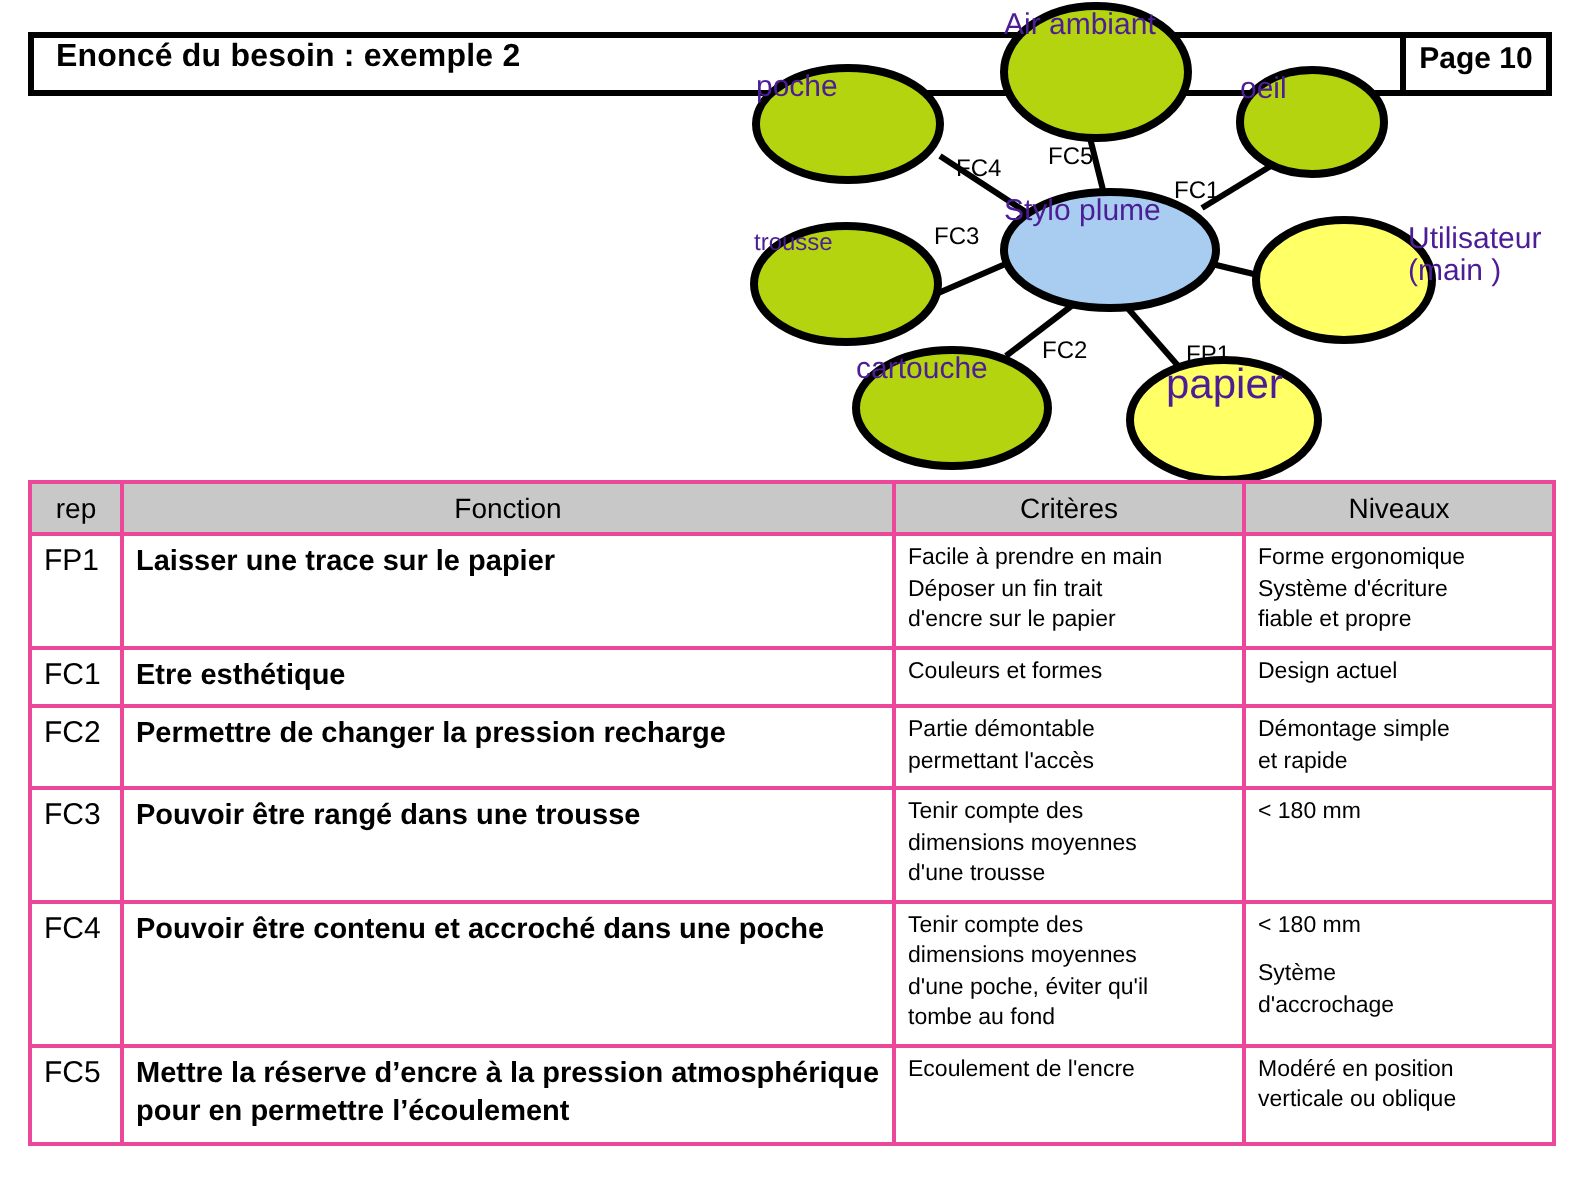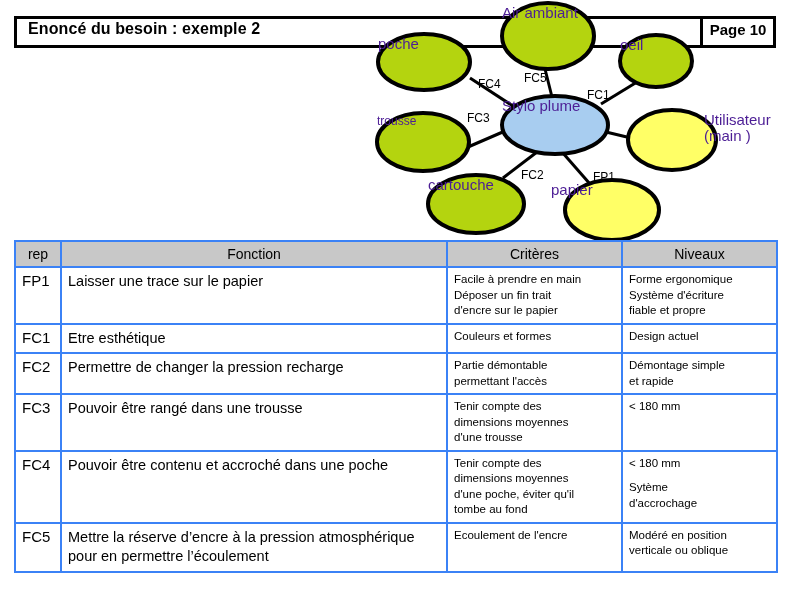--- a/index.html
+++ b/index.html
@@ -101,21 +101,21 @@
   #fn-table {
     position: absolute;
     left: 14px;
     top: 240px;
     width: 762px;
     border-collapse: collapse;
     table-layout: fixed;
     background: #ffffff;
   }
   #fn-table td, #fn-table th {
-    border: 2px solid #3b82f6;
+    border: 2px solid #ec4899;
     vertical-align: top;
     padding: 4px 6px;
     box-sizing: border-box;
   }
   #fn-table thead th {
     background: #c8c8c8;
     text-align: center;
     font-size: 14px;
     font-weight: normal;
     padding: 3px 4px;
@@ -129,21 +129,21 @@
 
   td.cell-rep {
     text-align: left;
     font-size: 15px;
     font-weight: normal;
     padding-left: 6px;
     white-space: nowrap;
   }
   td.cell-fn {
     font-size: 14.5px;
-    font-weight: normal;
+    font-weight: bold;
     line-height: 1.35;
   }
   td.cell-crit, td.cell-niv {
     font-size: 11.5px;
     font-weight: normal;
     line-height: 1.35;
   }
   .sub-line { display: block; }
   .sub-line.gap { margin-top: 9px; }
 </style>
@@ -178,21 +178,21 @@
       </g>
   </svg>
   <div id="node-label-layer">
       <div class="node-label" style="left: 378px; width: 92px; font-size: 15px; top: 36px;">poche</div>
       <div class="node-label" style="left: 502px; width: 92px; font-size: 15px; top: 5px;">Air ambiant</div>
       <div class="node-label" style="left: 620px; width: 72px; font-size: 15px; top: 37px;">oeil</div>
       <div class="node-label" style="left: 377px; width: 92px; font-size: 12px; top: 115px;">trousse</div>
       <div class="node-label" style="left: 502px; width: 106px; font-size: 15px; top: 98px;">Stylo plume</div>
       <div class="node-label" style="left: 660px; width: 88px; font-size: 15px; top: 112px; margin-left: 44px;">Utilisateur (main )</div>
       <div class="node-label" style="left: 428px; width: 96px; font-size: 15px; top: 177px;">cartouche</div>
-      <div class="node-label" style="left: 551px; width: 94px; font-size: 15px; top: 182px;">papier</div>
+      <div class="node-label" style="left: 583px; width: 94px; font-size: 21px; top: 182px;">papier</div>
     </div>
   <div id="edge-label-layer">
       <div class="edge-label" style="left: 478px; top: 77px;">FC4</div>
       <div class="edge-label" style="left: 524px; top: 71px;">FC5</div>
       <div class="edge-label" style="left: 587px; top: 88px;">FC1</div>
       <div class="edge-label" style="left: 467px; top: 111px;">FC3</div>
       <div class="edge-label" style="left: 521px; top: 168px;">FC2</div>
       <div class="edge-label" style="left: 593px; top: 170px;">FP1</div>
     </div>
 </div>

